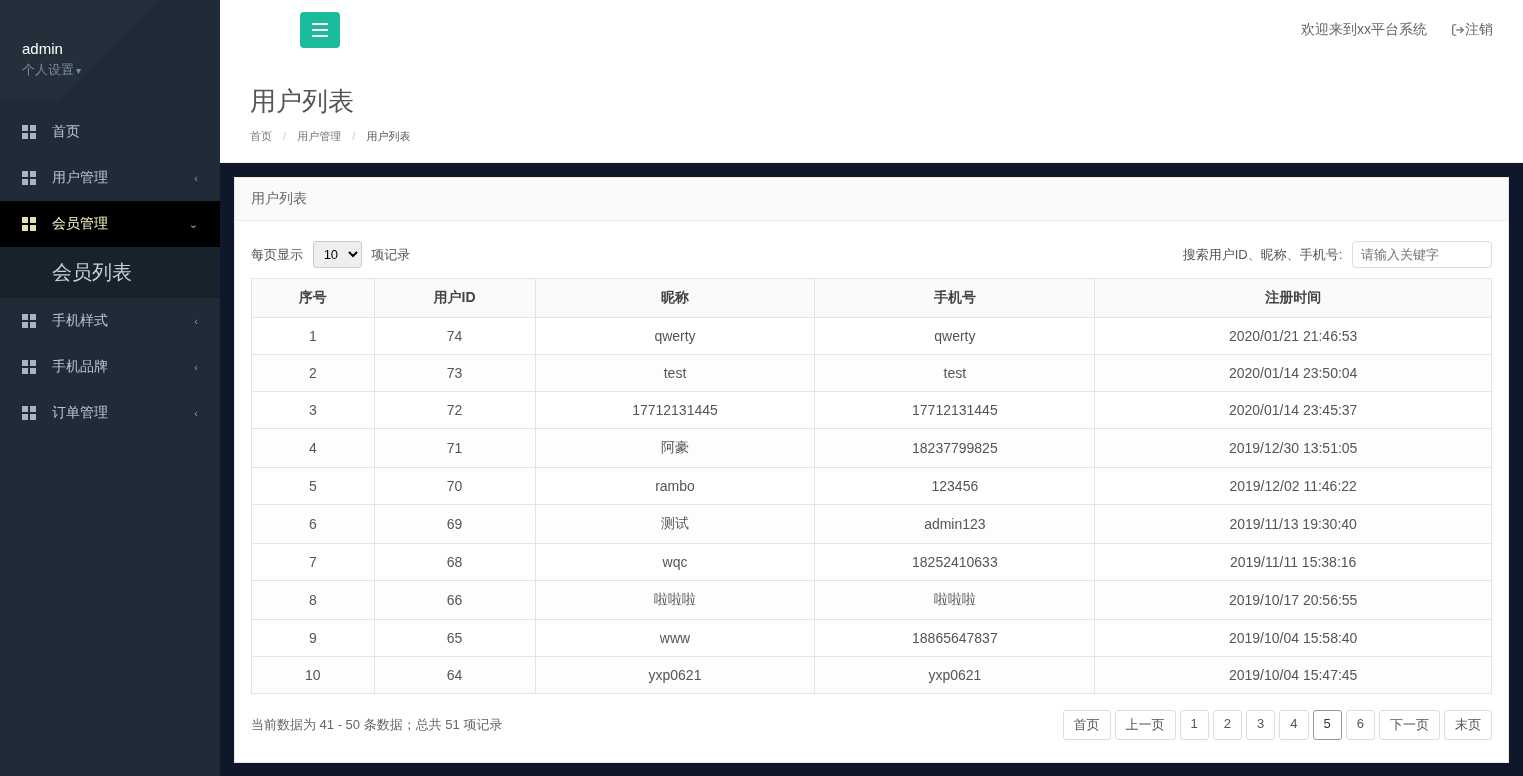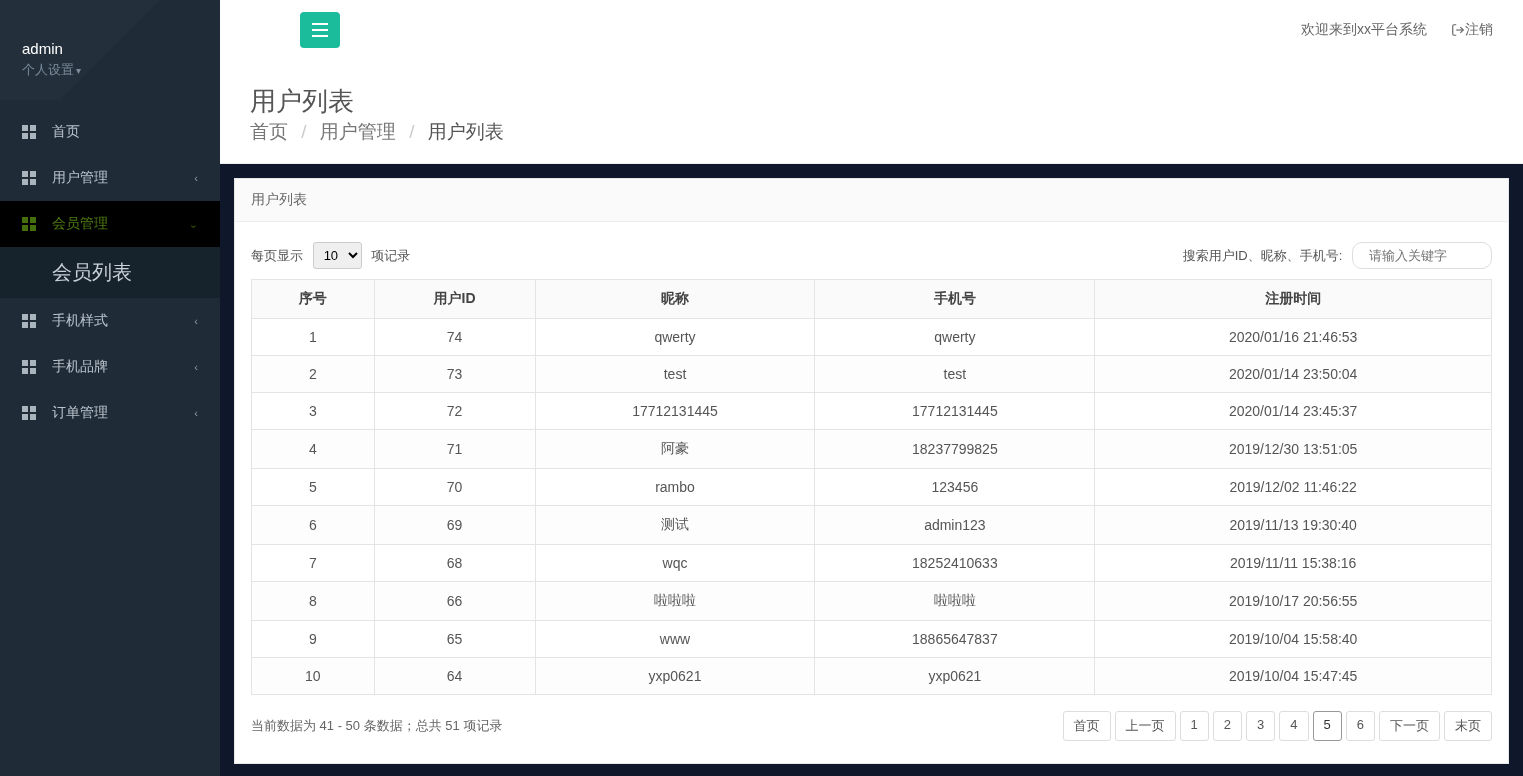--- a/index.html
+++ b/index.html
@@ -9,49 +9,49 @@
 
 .sidebar { width: 220px; background: #1f2c38; color: #fff; flex-shrink: 0; position: relative; }
 .sidebar::before { content:""; position:absolute; top:0; left:0; width:220px; height:100px;
   background: linear-gradient(135deg, rgba(255,255,255,0.02) 0%, rgba(255,255,255,0.02) 50%, transparent 50%); pointer-events:none;}
 .sidebar-header { padding: 40px 22px 20px 22px; }
 .sidebar-header .user { color:#fff; font-size: 15px; font-weight: 500; }
 .sidebar-header .settings { color:#7a8a99; font-size: 13px; margin-top:4px; cursor:pointer; display:inline-flex; align-items:center; gap:2px;}
 .sidebar-header .caret { font-size:10px; }
 .nav { list-style:none; margin-top: 10px; }
 .nav-item { display:flex; align-items:center; padding: 14px 22px; color:#bac3cc; cursor:pointer; font-size:14px; position:relative;}
-.nav-item.active { background: #000; color:#4d7c0f; }
+.nav-item.active { background: #000; color:#fef9c3; }
 .nav-item .icon { width:16px; margin-right:14px; opacity:0.9; display:inline-flex; }
 .nav-item .arrow { margin-left:auto; font-size:11px; opacity:0.7;}
 .nav-sub { list-style:none; }
 .nav-sub-item { padding: 12px 22px 12px 52px; color:#c8d0d8; cursor:pointer; background:#16222c; font-size:20px;}
 
 
 .main { flex:1; display:flex; flex-direction:column; background:#fff; }
 .topbar { height:60px; display:flex; align-items:center; padding: 0 30px; border-bottom:0; background:#fff;}
 .burger { width:40px; height:36px; background:#1abc9c; border-radius:4px; display:flex; align-items:center; justify-content:center; cursor:pointer; margin-left: 50px;}
 .burger svg { fill:#fff; }
 .topbar-right { margin-left:auto; display:flex; align-items:center; gap: 24px; color:#666; font-size:14px;}
 .logout { display:flex; align-items:center; cursor:pointer; }
 
 .content { padding: 0; background:#0f172a; flex:1;}
 .page-head { background:#fff; padding: 24px 30px 18px 30px; border-bottom:1px solid #eee;}
 .page-title { font-size: 26px; color:#555; font-weight:400; }
-.breadcrumb { font-size:19px; color:#777; }
+.breadcrumb { margin-top:10px; font-size:11px; color:#777; }
 .breadcrumb span { color:#777; }
 .breadcrumb .sep { margin: 0 8px; color:#ccc;}
 .breadcrumb .current { color:#555; font-weight:500;}
 
 .panel { margin: 14px; background:#fff; border:1px solid #e7e7e7;}
 .panel-header { padding: 12px 16px; border-bottom:1px solid #eee; color:#666; font-size:14px; background:#fafafa;}
 .panel-body { padding: 20px 16px 22px 16px; }
 
 .table-controls { display:flex; align-items:center; justify-content:space-between; margin-bottom:10px; font-size:13px; color:#555;}
 .table-controls select { padding:4px 6px; border:1px solid #ccc; border-radius:3px; margin:0 6px; font-size:13px;}
-.search-box input { padding:5px 16px; border:1px solid #ddd; border-radius:10px; font-size:13px; width:140px; margin-left:6px;}
+.search-box input { padding:5px 8px; border:1px solid #ddd; border-radius:4px; font-size:13px; width:140px; margin-left:6px;}
 
 table.data { width:100%; border-collapse:collapse; font-size:14px; }
 table.data th, table.data td { border:1px solid #e4e4e4; padding:10px 8px; text-align:center; color:#555;}
 table.data th { background:#fafafa; font-weight:600; color:#444;}
 table.data tr:nth-child(even) td { background:#fdfdfd; }
 
 .table-footer { display:flex; align-items:center; justify-content:space-between; margin-top:16px; font-size:13px; color:#666;text-align:center;}
 .pagination { display:flex; gap:4px; }
 .pagination .pg { border:1px solid #ddd; padding:5px 10px; border-radius:3px; cursor:pointer; color:#555; background:#fff; font-size:13px;}
 .pagination .pg.active { border-color:#999; color:#333; font-weight:500; }
@@ -207,21 +207,21 @@
                   <th>手机号</th>
                   <th>注册时间</th>
                 </tr>
               </thead>
             <tbody id="tbody">
                 <tr>
                   <td>1</td>
                   <td>74</td>
                   <td>qwerty</td>
                   <td>qwerty</td>
-                  <td>2020/01/16 21:46:53</td>
+                  <td>2020/01/21 21:46:53</td>
                 </tr>
                 <tr>
                   <td>2</td>
                   <td>73</td>
                   <td>test</td>
                   <td>test</td>
                   <td>2020/01/14 23:50:04</td>
                 </tr>
                 <tr>
                   <td>3</td>

